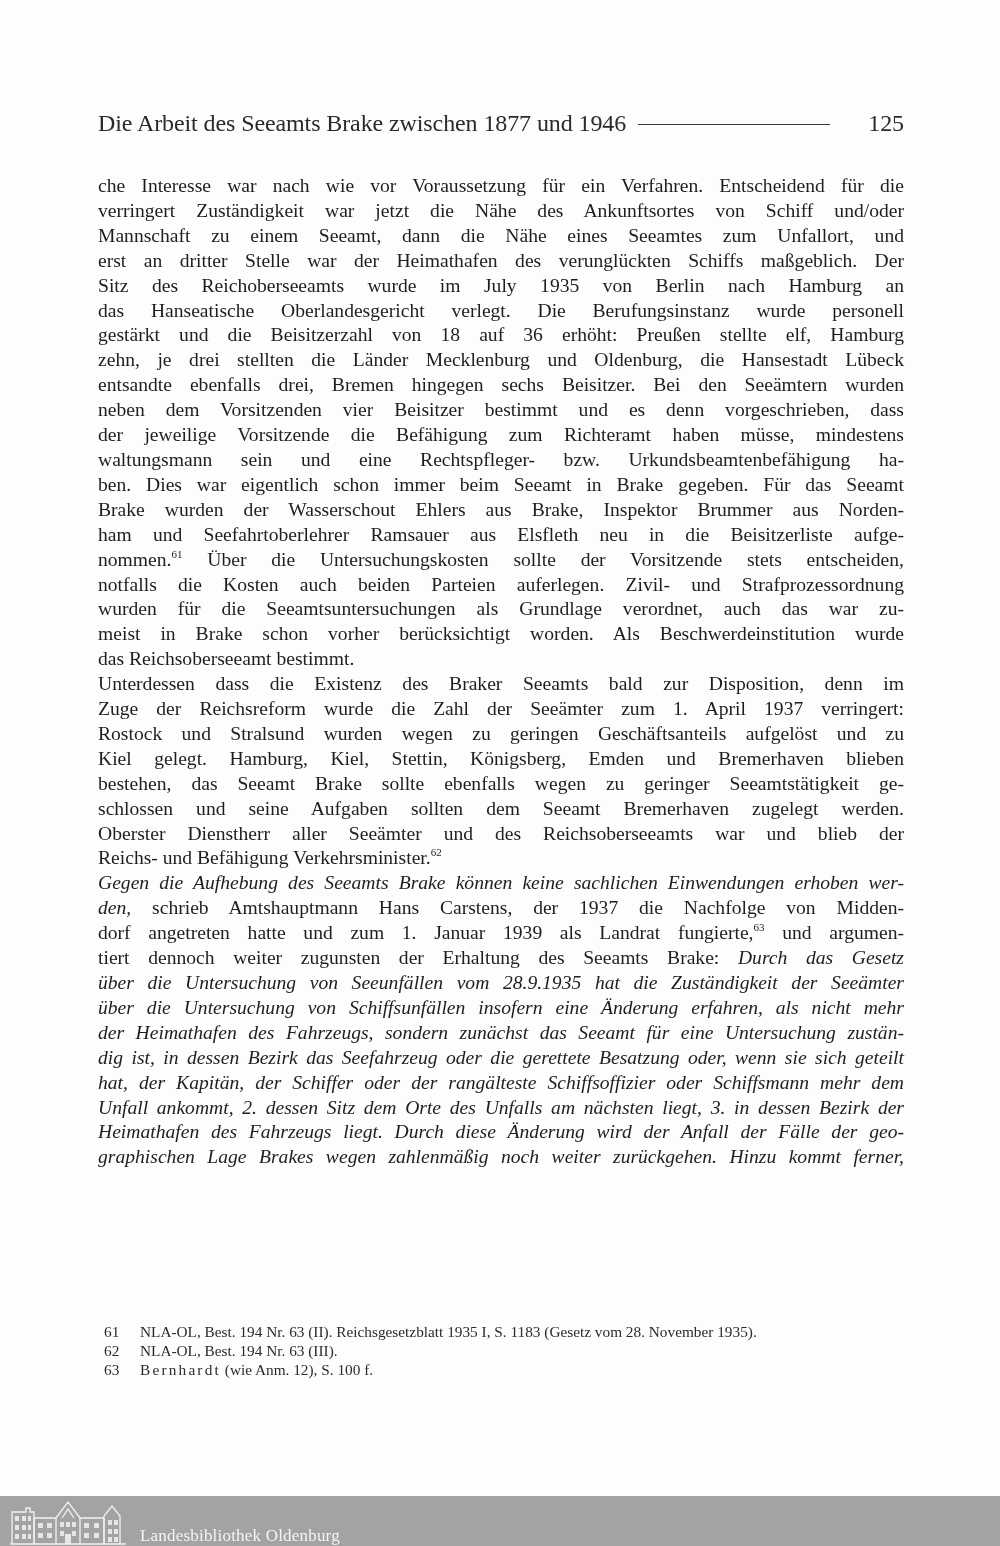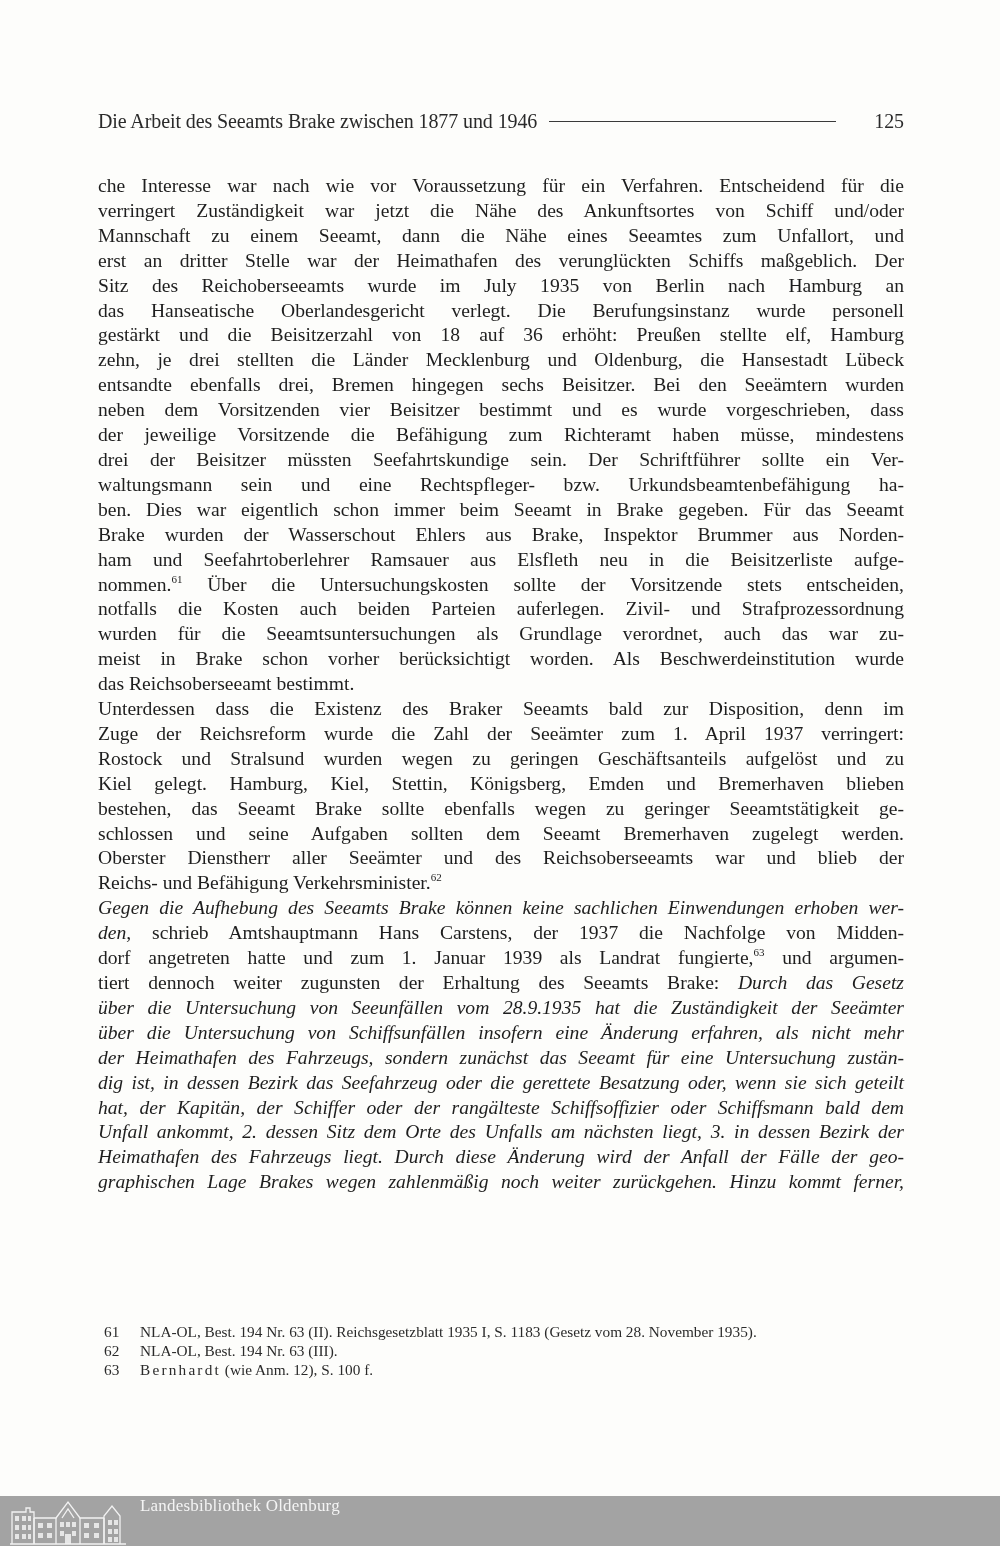--- a/index.html
+++ b/index.html
@@ -5,21 +5,21 @@
   html, body { margin: 0; padding: 0; }
   body {
     width: 1000px; height: 1546px; position: relative; overflow: hidden;
     background: #fdfdfb;
     font-family: "Liberation Serif", "DejaVu Serif", serif;
     color: #1e1e1e;
   }
   .running-head {
     position: absolute; left: 98px; top: 110px; width: 806px; height: 30px;
     display: flex; align-items: baseline;
-    font-size: 20px; letter-spacing: -0.1px; color: #2a2a2a;
+    font-size: 24px; letter-spacing: -0.1px; color: #2a2a2a;
   }
   .running-head .title { white-space: nowrap; }
   .running-head .rule {
     flex: 1; border-bottom: 1.3px solid #3a3a3a; margin: 0 6px 0 12px;
     position: relative; top: -6px;
   }
   .running-head .pageno { white-space: nowrap; margin-left: 32px; }
 
   .body-text {
     position: absolute; left: 98px; top: 174px; width: 806px;
@@ -36,21 +36,21 @@
   .footnotes {
     position: absolute; left: 104px; top: 1322px; width: 800px;
     font-size: 15.3px; line-height: 19px; color: #2a2a2a;
   }
   .fn-row { display: flex; white-space: nowrap; }
   .fn-num { width: 36px; }
   .spaced { letter-spacing: 2.2px; text-align: right; }
 
   .banner {
     position: absolute; left: 0; top: 1496px; width: 1000px; height: 50px;
-    background: #a3a3a3; display: flex; align-items: flex-start;
+    background: #a3a3a3; display: flex; align-items: flex-end;
   }
   .banner .logo { width: 124px; height: 50px; margin-left: 6px; }
   .banner .label {
     color: #f4f4f4; font-size: 17px; margin-left: 10px; letter-spacing: 0.2px;
   }
 </style>
 </head>
 <body>
 
 <div class="running-head">
@@ -62,23 +62,22 @@
 <div class="body-text">
   <span class="line">che Interesse war nach wie vor Voraussetzung für ein Verfahren. Entscheidend für die</span>
   <span class="line">verringert Zuständigkeit war jetzt die Nähe des Ankunftsortes von Schiff und/oder</span>
   <span class="line">Mannschaft zu einem Seeamt, dann die Nähe eines Seeamtes zum Unfallort, und</span>
   <span class="line">erst an dritter Stelle war der Heimathafen des verunglückten Schiffs maßgeblich. Der</span>
   <span class="line">Sitz des Reichoberseeamts wurde im July 1935 von Berlin nach Hamburg an</span>
   <span class="line">das Hanseatische Oberlandesgericht verlegt. Die Berufungsinstanz wurde personell</span>
   <span class="line">gestärkt und die Beisitzerzahl von 18 auf 36 erhöht: Preußen stellte elf, Hamburg</span>
   <span class="line">zehn, je drei stellten die Länder Mecklenburg und Oldenburg, die Hansestadt Lübeck</span>
   <span class="line">entsandte ebenfalls drei, Bremen hingegen sechs Beisitzer. Bei den Seeämtern wurden</span>
-  <span class="line">neben dem Vorsitzenden vier Beisitzer bestimmt und es wurde vorgeschrieben, dass</span>
+  <span class="line">neben dem Vorsitzenden vier Beisitzer bestimmt und es denn vorgeschrieben, dass</span>
   <span class="line">der jeweilige Vorsitzende die Befähigung zum Richteramt haben müsse, mindestens</span>
-  <span class="line">drei der Beisitzer müssten Seefahrtskundige sein. Der Schriftführer sollte ein Ver-</span>
   <span class="line">waltungsmann sein und eine Rechtspfleger- bzw. Urkundsbeamtenbefähigung ha-</span>
   <span class="line">ben. Dies war eigentlich schon immer beim Seeamt in Brake gegeben. Für das Seeamt</span>
   <span class="line">Brake wurden der Wasserschout Ehlers aus Brake, Inspektor Brummer aus Norden-</span>
   <span class="line">ham und Seefahrtoberlehrer Ramsauer aus Elsfleth neu in die Beisitzerliste aufge-</span>
   <span class="line"><span>nommen.</span><sup class="fn">61</sup><span> Über die Untersuchungskosten sollte der Vorsitzende stets entscheiden,</span></span>
   <span class="line">notfalls die Kosten auch beiden Parteien auferlegen. Zivil- und Strafprozessordnung</span>
   <span class="line">wurden für die Seeamtsuntersuchungen als Grundlage verordnet, auch das war zu-</span>
   <span class="line">meist in Brake schon vorher berücksichtigt worden. Als Beschwerdeinstitution wurde</span>
   <span class="line last">das Reichsoberseeamt bestimmt.</span>
   <span class="line">Unterdessen dass die Existenz des Braker Seeamts bald zur Disposition, denn im</span>
@@ -90,21 +89,21 @@
   <span class="line">Oberster Dienstherr aller Seeämter und des Reichsoberseeamts war und blieb der</span>
   <span class="line last"><span>Reichs- und Befähigung Verkehrsminister.</span><sup class="fn">62</sup></span>
   <span class="line"><i>Gegen die Aufhebung des Seeamts Brake können keine sachlichen Einwendungen erhoben wer-</i></span>
   <span class="line"><i>den,</i><span> schrieb Amtshauptmann Hans Carstens, der 1937 die Nachfolge von Midden-</span></span>
   <span class="line"><span>dorf angetreten hatte und zum 1. Januar 1939 als Landrat fungierte,</span><sup class="fn">63</sup><span> und argumen-</span></span>
   <span class="line"><span>tiert dennoch weiter zugunsten der Erhaltung des Seeamts Brake: </span><i>Durch das Gesetz</i></span>
   <span class="line"><i>über die Untersuchung von Seeunfällen vom 28.9.1935 hat die Zuständigkeit der Seeämter</i></span>
   <span class="line"><i>über die Untersuchung von Schiffsunfällen insofern eine Änderung erfahren, als nicht mehr</i></span>
   <span class="line"><i>der Heimathafen des Fahrzeugs, sondern zunächst das Seeamt für eine Untersuchung zustän-</i></span>
   <span class="line"><i>dig ist, in dessen Bezirk das Seefahrzeug oder die gerettete Besatzung oder, wenn sie sich geteilt</i></span>
-  <span class="line"><i>hat, der Kapitän, der Schiffer oder der rangälteste Schiffsoffizier oder Schiffsmann bald dem</i></span>
+  <span class="line"><i>hat, der Kapitän, der Schiffer oder der rangälteste Schiffsoffizier oder Schiffsmann mehr dem</i></span>
   <span class="line"><i>Unfall ankommt, 2. dessen Sitz dem Orte des Unfalls am nächsten liegt, 3. in dessen Bezirk der</i></span>
   <span class="line"><i>Heimathafen des Fahrzeugs liegt. Durch diese Änderung wird der Anfall der Fälle der geo-</i></span>
   <span class="line"><i>graphischen Lage Brakes wegen zahlenmäßig noch weiter zurückgehen. Hinzu kommt ferner,</i></span>
 </div>
 
 <div class="footnotes">
   <div class="fn-row">
     <span class="fn-num">61</span>
     <span>NLA-OL, Best. 194 Nr. 63 (II). Reichsgesetzblatt 1935 I, S. 1183 (Gesetz vom 28. November 1935).</span>
   </div>

